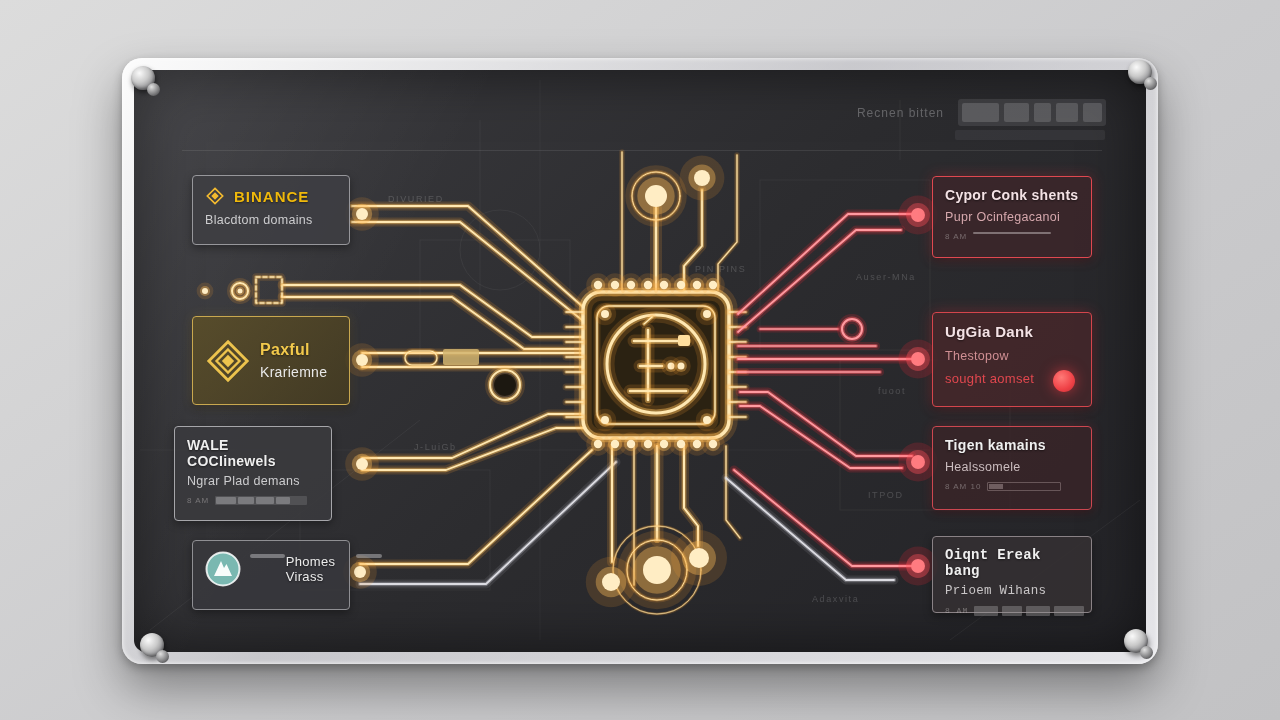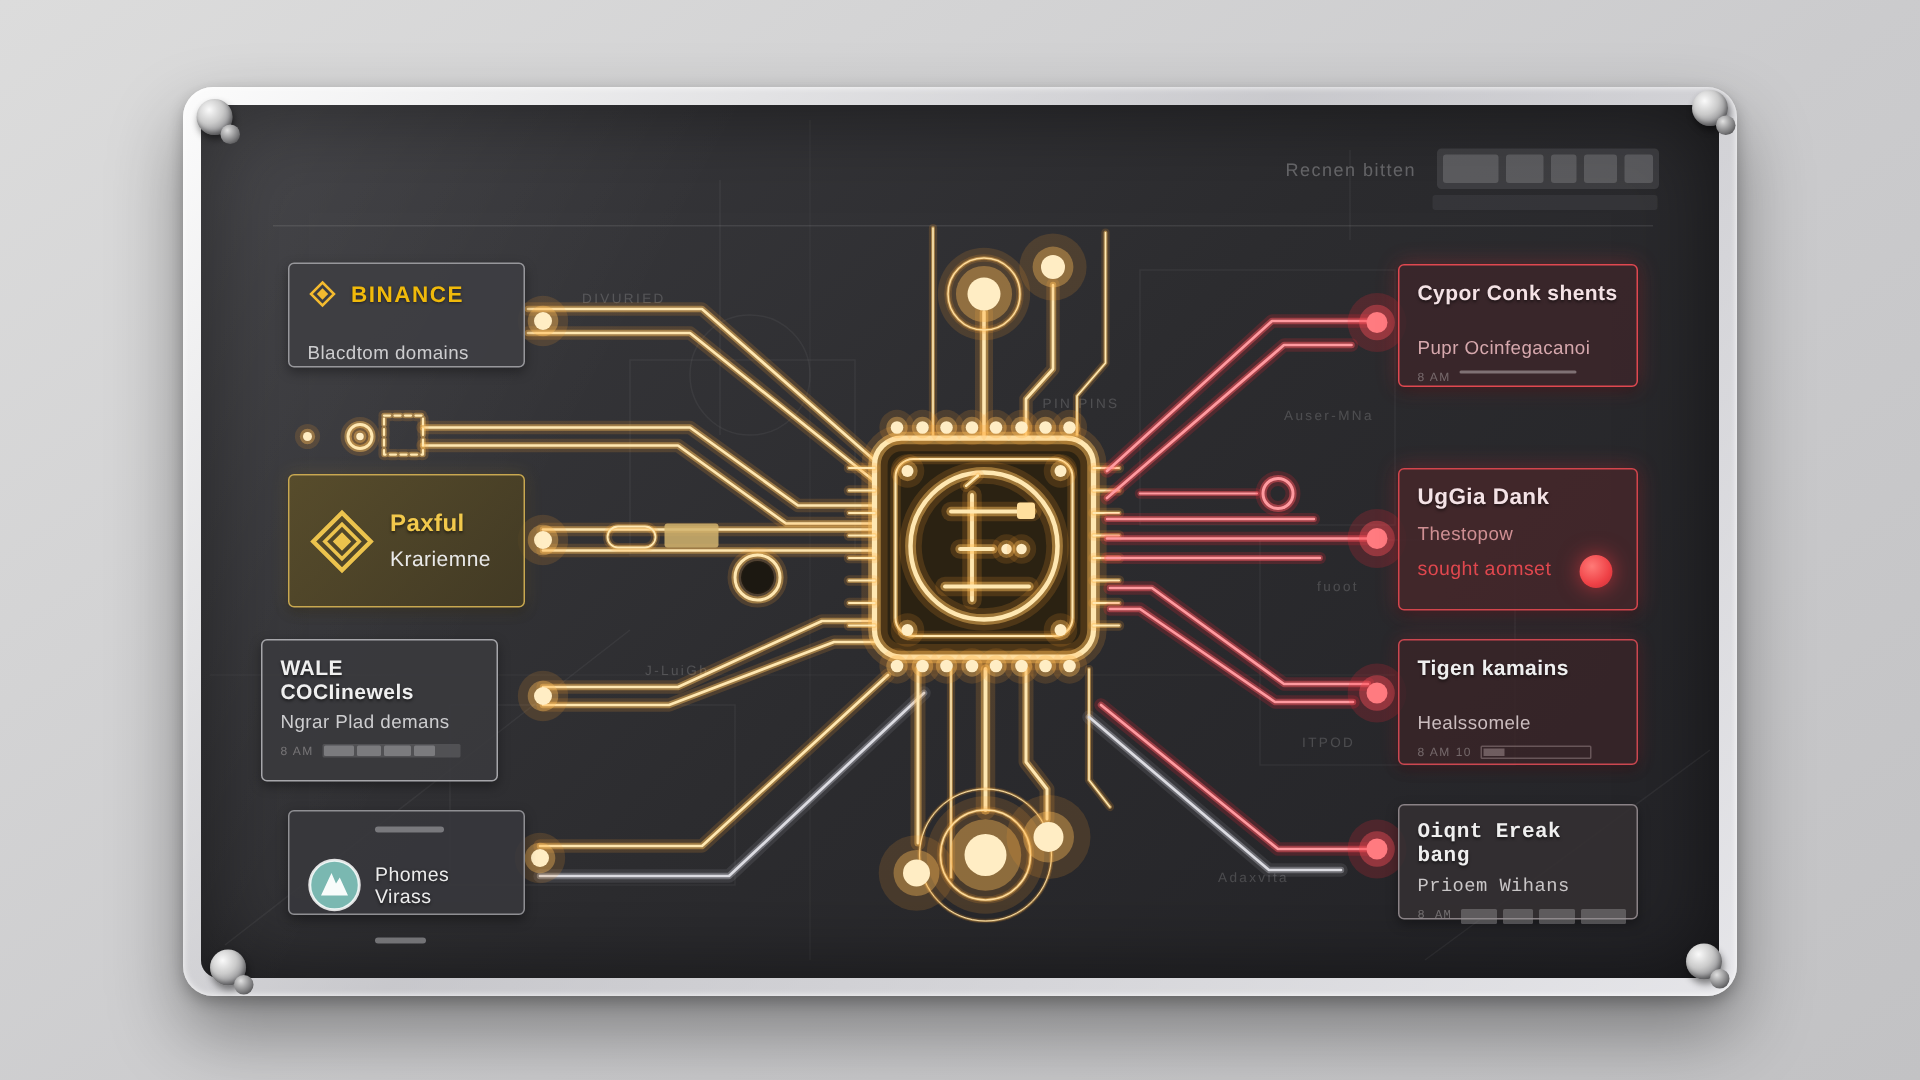--- a/index.html
+++ b/index.html
@@ -63,21 +63,21 @@
     position:absolute;font-size:9px;color:rgba(255,255,255,0.17);letter-spacing:1.6px;z-index:6;
   }
   svg.circuit{position:absolute;left:0;top:0;z-index:8;}
   .traceline{fill:none;stroke-linecap:round;stroke-linejoin:round;}
   .card{
     position:absolute;border-radius:4px;padding:10px 12px;box-sizing:border-box;z-index:25;
     box-shadow:0 3px 8px rgba(0,0,0,0.35);
   }
   .card .row{display:flex;align-items:center;gap:9px;}
   .card-title{font-weight:700;color:#efefef;font-size:14px;letter-spacing:0.3px;text-shadow:0 1px 2px rgba(0,0,0,0.5);}
-  .card-sub{font-size:12.5px;color:#cdcdcf;margin-top:22px;letter-spacing:0.3px;}
+  .card-sub{font-size:12.5px;color:#cdcdcf;margin-top:7px;letter-spacing:0.3px;}
   .gold{color:#f0b90b;font-size:15px;letter-spacing:1px;}
   .card.binance{background:rgba(62,62,66,0.9);border:1px solid #97979b;}
   .card.paxful{background:linear-gradient(135deg,rgba(92,79,40,0.85),rgba(70,60,32,0.8));border:1px solid #c9a84f;box-shadow:0 0 12px rgba(240,200,80,0.16),0 3px 8px rgba(0,0,0,0.35);}
   .card.wale{background:rgba(58,58,62,0.88);border:1px solid #a6a6aa;}
   .card.phomes{background:rgba(56,56,60,0.88);border:1px solid #8f8f93;}
   .card.red1{background:rgba(60,38,42,0.85);border:1px solid #e04850;box-shadow:0 0 14px rgba(245,60,72,0.28),0 3px 8px rgba(0,0,0,0.35);}
   .card.red2{background:rgba(68,39,42,0.88);border:1px solid #d4454c;box-shadow:0 0 14px rgba(245,60,72,0.30),0 3px 8px rgba(0,0,0,0.35);}
   .card.red3{background:rgba(57,37,40,0.82);border:1px solid #cc4750;box-shadow:0 0 12px rgba(245,60,72,0.22),0 3px 8px rgba(0,0,0,0.35);}
   .card.red4{background:rgba(52,48,50,0.88);border:1px solid #8a8286;font-family:Liberation Mono, monospace;}
   .card.red1 .card-title,.card.red2 .card-title{color:#f4e2e5;}
@@ -120,22 +120,22 @@
     <span class="seg" style="width:22px"></span>
     <span class="seg" style="width:20px"></span>
   </div>
   <div class="hdr-subbar"></div>
 
   <div class="bg-label" style="left:254px;top:124px">DIVURIED</div>
   <div class="bg-label" style="left:561px;top:194px">PIN PINS</div>
   <div class="bg-label" style="left:722px;top:202px">Auser-MNa</div>
   <div class="bg-label" style="left:744px;top:316px">fuoot</div>
   <div class="bg-label" style="left:734px;top:420px">ITPOD</div>
-  <div class="bg-label" style="left:678px;top:510px">Adaxvita</div>
-  <div class="bg-label" style="left:296px;top:372px">J-LuiGb</div>
+  <div class="bg-label" style="left:678px;top:524px">Adaxvita</div>
+  <div class="bg-label" style="left:280px;top:372px">J-LuiGb</div>
 
   <svg class="circuit" width="1012" height="582" viewBox="134 70 1012 582">
 
     <g stroke="rgba(255,255,255,0.05)" fill="none" stroke-width="1">
       <rect x="420" y="240" width="150" height="130"></rect>
       <rect x="760" y="180" width="170" height="170"></rect>
       <rect x="840" y="360" width="170" height="150"></rect>
       <rect x="300" y="470" width="190" height="120"></rect>
       <circle cx="500" cy="250" r="40"></circle>
       <polyline points="150,630 420,420"></polyline>
@@ -516,21 +516,21 @@
   </div>
 
   <div class="card phomes" style="left:58px;top:470px;width:158px;height:70px">
     <div class="row">
       <span class="icn">
         <svg width="36" height="36">
             <circle cx="18" cy="18" r="16.5" fill="#7ab8b1" stroke="rgba(255,255,255,0.85)" stroke-width="2"></circle>
             <path d="M9 25 L16 10 L19 17 L21.5 13 L27 25 Z" fill="#ffffff" opacity="0.95"></path>
           </svg>
       </span>
-      <span style="display:flex;flex-direction:column;gap:20px">
+      <span style="display:flex;flex-direction:row;gap:1px">
         <span class="mini-bar" style="width:46px"></span>
         <span class="card-title" style="font-size:13px;font-weight:400;color:#ececec">Phomes Virass</span>
         <span class="mini-bar" style="width:34px"></span>
       </span>
     </div>
   </div>
 
   <div class="card red1" style="left:798px;top:106px;width:160px;height:82px">
     <div class="card-title">Cypor Conk shents</div>
     <div class="card-sub">Pupr Ocinfegacanoi</div>

